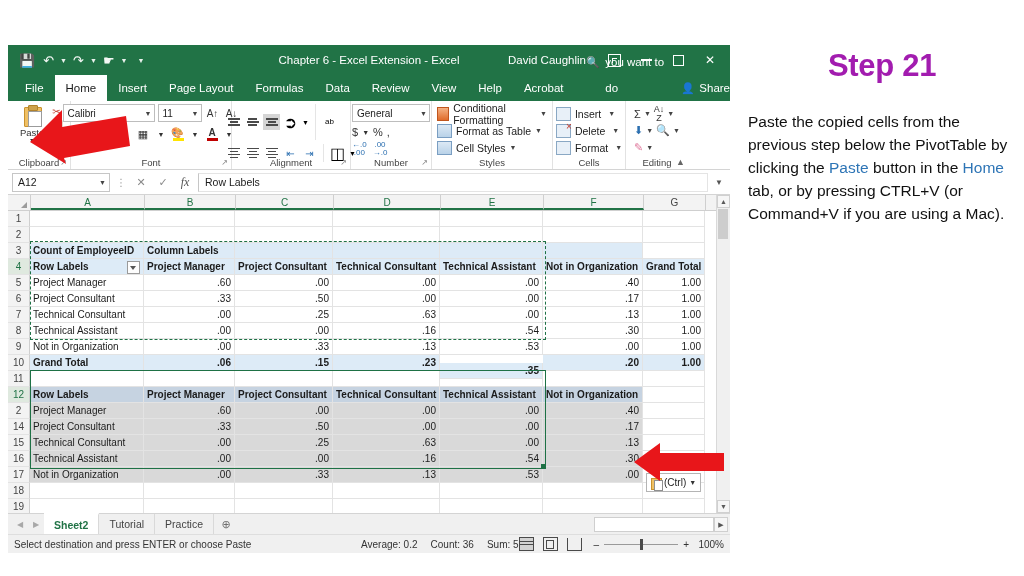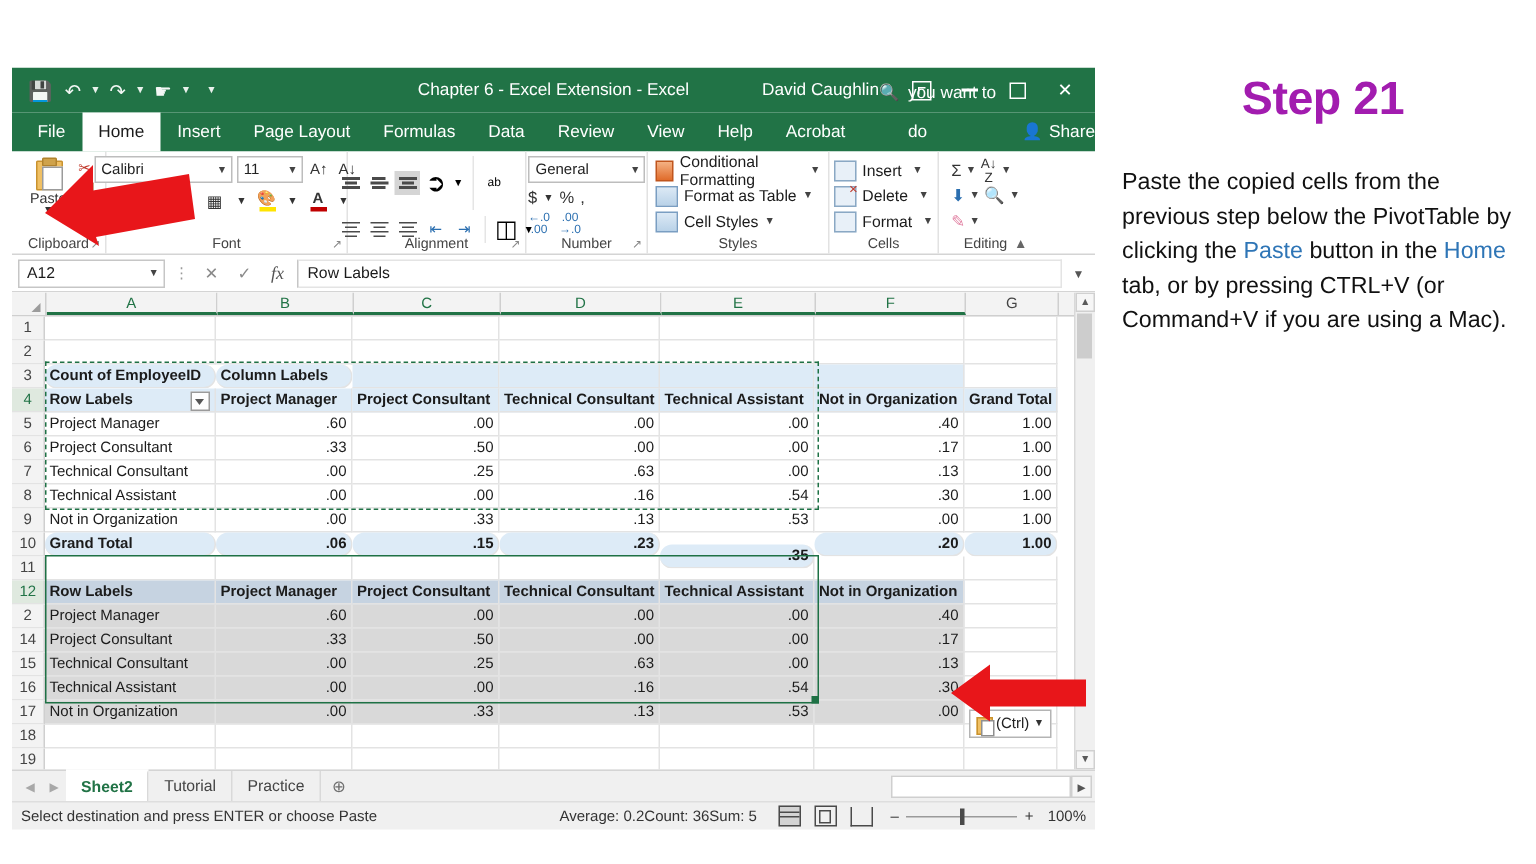--- a/index.html
+++ b/index.html
@@ -121,21 +121,21 @@
   .rowsarea{position:relative;height:303px;}
   .xrow{display:flex;height:16px;}
   .rh{width:22px;height:16px;line-height:16px;text-align:center;font-size:10px;color:#444;background:#f3f3f3;border-right:1px solid #cfcfcf;border-bottom:1px solid #e3e3e3;box-sizing:border-box;}
   .rh.sel{background:#dfe9df;color:#217346;}
   .cell{height:16px;line-height:16px;font-size:10px;color:#1b1b1b;border-right:1px solid #e3e3e3;border-bottom:1px solid #e3e3e3;box-sizing:border-box;padding:0 3px;white-space:nowrap;overflow:hidden;}
   .cell.num{text-align:right;}
   .cell.hdrblue{background:#ddebf7;font-weight:bold;}
   .cell.lblue{background:#ddebf7;}
   .cell.gray{background:#d9d9d9;}
   .cell.grayh{background:#c6d3e1;font-weight:bold;}
-  .cell.bold{font-weight:bold;border-radius:8px;}
+  .cell.bold{font-weight:bold;}
   .filterbtn{float:right;width:11px;height:11px;margin-top:2px;border:1px solid #9a9a9a;background:#fdfdfd;position:relative;}
   .filterbtn:after{content:"";position:absolute;left:2px;top:4px;border-left:3px solid transparent;border-right:3px solid transparent;border-top:4px solid #555;}
 
   
   .marchants{position:absolute;border:1.5px dashed #1e7145;pointer-events:none;}
   .selbox{position:absolute;border:1.6px solid #1e7145;pointer-events:none;}
   .selhandle{position:absolute;width:5px;height:5px;background:#1e7145;}
   .pasteopt{position:absolute;background:#fff;border:1px solid #b4b4b4;height:17px;display:flex;align-items:center;gap:3px;padding:0 4px;font-size:10px;color:#222;}
   .poIcon{width:10px;height:12px;position:relative;}
   .poIcon .b{position:absolute;left:0;top:1px;width:9px;height:10px;background:#f0c064;border:1px solid #c9922e;}
@@ -152,21 +152,21 @@
   .navarr{width:16px;text-align:center;font-size:8px;color:#a8a8a8;}
   .stab{height:20px;line-height:20px;padding:0 10px;font-size:10.5px;color:#444;border-right:1px solid #d9d9d9;}
   .stab.active{background:#fff;color:#217346;font-weight:bold;border-top:2px solid #fff;}
   .addsheet{width:24px;text-align:center;font-size:11px;color:#6f6f6f;}
   .hsbthumb{position:absolute;right:16px;top:3px;width:118px;height:13px;background:#fff;border:1px solid #cfcfcf;}
   .hsbarr{position:absolute;right:2px;top:3px;width:12px;height:13px;border:1px solid #cfcfcf;background:#f6f6f6;font-size:7px;color:#555;display:flex;align-items:center;justify-content:center;}
 
   
   .statusbar{height:18px;background:#f0f0f0;border-top:1px solid #dedede;display:flex;align-items:center;padding:0 6px;font-size:10px;color:#333;position:relative;}
   .stat-left{flex:1;}
-  .stat-stats{display:flex;margin-right:14px;}
+  .stat-stats{display:flex;gap:13px;}
   .viewicons{display:flex;gap:9px;margin-right:12px;align-items:center;}
   .vi{width:13px;height:12px;border:1.2px solid #4a4a4a;position:relative;}
   .vi.sel{background:#d3d3d3;}
   .vi.grid:after{content:"";position:absolute;left:0;top:3px;width:100%;height:1px;background:#4a4a4a;box-shadow:0 3px 0 #4a4a4a;}
   .vi.pg:after{content:"";position:absolute;left:2px;top:2px;width:6px;height:7px;border:1px solid #4a4a4a;}
   .vi.brk{border-top:none;}
   .zoomctl{display:flex;align-items:center;gap:5px;}
   .zline{width:74px;height:1px;background:#9a9a9a;position:relative;}
   .zthumb{position:absolute;left:36px;top:-5px;width:3px;height:11px;background:#4a4a4a;}
   .zpct{width:30px;text-align:right;}

